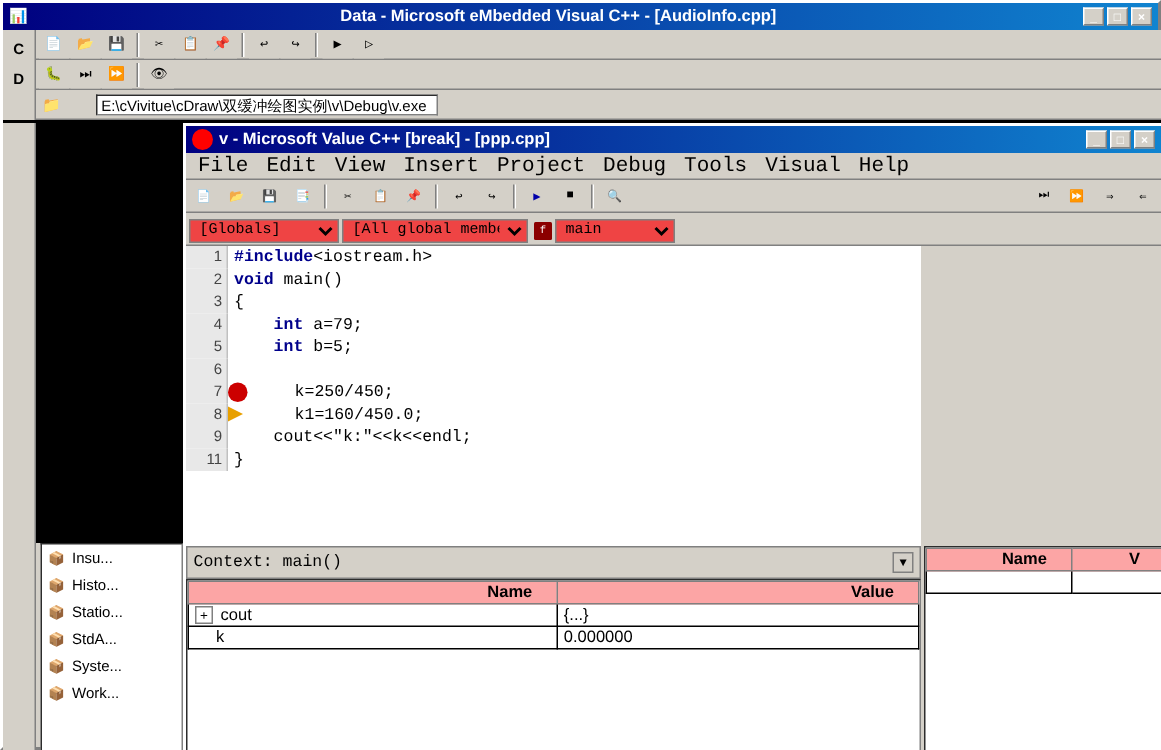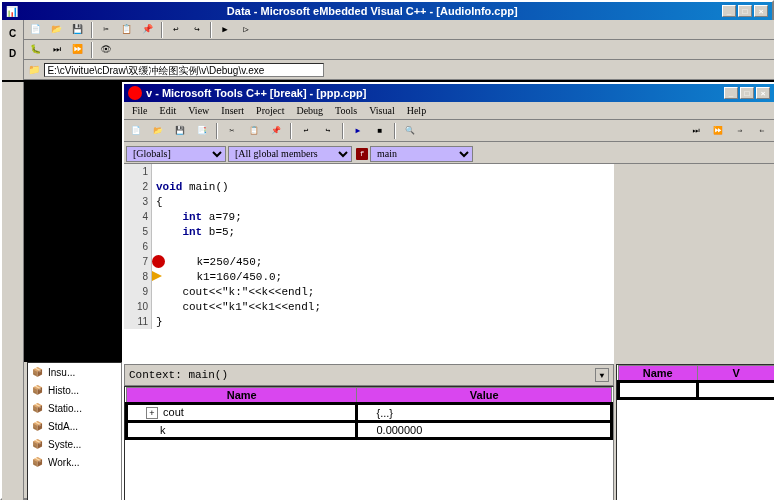--- a/index.html
+++ b/index.html
@@ -129,22 +129,22 @@
     .menu-bar {
       background: #d4d0c8;
       height: 18px;
       display: flex;
       align-items: center;
       padding: 0 2px;
       border-bottom: 1px solid #808080;
     }
 
     .menu-item {
-      font-family: Liberation Serif, serif;
-      font-size: 10px;
+      font-family: Liberation Mono, monospace;
+      font-size: 14px;
       padding: 0 6px;
       cursor: pointer;
       height: 100%;
       display: flex;
       align-items: center;
     }
 
     
     .toolbar-row {
       background: #d4d0c8;
@@ -209,30 +209,30 @@
     .kw { color: #00008b; font-weight: bold; }
 
     .panel-table {
       width: 100%;
       border-collapse: collapse;
       font-family: Arial, sans-serif;
       font-size: 11px;
     }
 
     .panel-table th {
-      background: #d946ef;
+      background: #fca5a5;
       border: 1px solid #808080;
+      padding: 1px 16px;
+      text-align: right;
+      font-weight: bold;
+    }
+
+    .panel-table td {
+      border: 1px solid #000000;
       padding: 1px 4px;
-      text-align: center;
-      font-weight: bold;
-    }
-
-    .panel-table td {
-      border: 3px solid #000000;
-      padding: 1px 18px;
     }
 
     .value-red { color: #cc0000; }
     .value-black { color: #000; }
 
     .expand-icon {
       display: inline-block;
       width: 12px;
       height: 12px;
       border: 1px solid #808080;
@@ -270,23 +270,23 @@
       height: 16px;
       margin-right: 2px;
       font-size: 9px;
       display: flex;
       align-items: center;
       justify-content: center;
     }
 
     .combo-select {
       height: 16px;
-      background: #c4b5fd;
+      background: #ef4444;
       border: 1px solid #808080;
-      font-family: Liberation Serif, serif;
+      font-family: Liberation Mono, monospace;
       font-size: 10px;
       padding: 0 2px;
     }
 
     
     .outer-toolbar {
       position: absolute;
       top: 18px;
       left: 22px;
       width: 752px;
@@ -329,24 +329,25 @@
     .addr-label {
       font-family: Arial, sans-serif;
       font-size: 10px;
       margin-right: 4px;
     }
 
     .addr-input {
       background: white;
       border: 1px inset #808080;
       height: 14px;
-      width: 280px;
+      width: 228px;
       font-family: Arial, sans-serif;
       font-size: 10px;
       padding: 0 2px;
+      margin-left: 20px;
     }
 
     .dark-bg {
       position: absolute;
       top: 78px;
       left: 0;
       width: 774px;
       height: 2px;
       background: #000;
     }
@@ -402,21 +403,21 @@
 
   <div class="dark-bg"></div>
 
   <div style="position:absolute; top:80px; left:22px; width:752px; height:280px; background:#000;"></div>
 
   <div class="inner-window">
 
     <div class="inner-title-bar">
       <div style="display:flex; align-items:center;">
         <div class="inner-title-icon"></div>
-        <span style="font-family:Arial,sans-serif; font-size:11px;">v - Microsoft Tools C++ [break] - [ppp.cpp]</span>
+        <span style="font-family:Arial,sans-serif; font-size:11px;">v - Microsoft Value C++ [break] - [ppp.cpp]</span>
       </div>
       <div class="title-buttons">
         <div class="title-btn">_</div>
         <div class="title-btn">□</div>
         <div class="title-btn">×</div>
       </div>
     </div>
 
     <div class="menu-bar">
       <div class="menu-item">File</div>
@@ -456,30 +457,31 @@
 
     <div style="position:absolute; top:60px; left:0; width:654px; height:20px; background:#d4d0c8; display:flex; align-items:center; gap:2px; padding:0 2px; border-bottom:1px solid #808080;">
       <select class="combo-select" style="width:100px;">
         <option>[Globals]</option>
       </select>
       <select class="combo-select" style="width:124px;">
         <option>[All global members</option>
       </select>
       <div style="display:flex; align-items:center; margin-left:2px;">
         <div style="width:12px; height:12px; background:#8B0000; color:white; font-size:7px; display:flex; align-items:center; justify-content:center; margin-right:2px; border-radius:1px;">f</div>
-        <select class="combo-select" style="width:103px;">
+        <select class="combo-select" style="width:80px;">
           <option>main</option>
         </select>
       </div>
     </div>
 
     <div style="position:absolute; top:80px; left:0; width:490px; height:240px; background:white; overflow:hidden;">
 
       <div class="code-line">
         <div class="line-number">1</div>
+        <div class="line-content"><span class="kw">#include</span>&lt;iostream.h&gt;</div>
       </div>
 
       <div class="code-line">
         <div class="line-number">2</div>
         <div class="line-content"><span class="kw">void</span> main()</div>
       </div>
 
       <div class="code-line">
         <div class="line-number">3</div>
         <div class="line-content">{</div>
@@ -509,24 +511,20 @@
         <div class="line-number">8</div>
         <div style="position:absolute; left:28px; top:2px; width:0; height:0; border-top:5px solid transparent; border-bottom:5px solid transparent; border-left:10px solid #e8a000;"></div>
         <div class="line-content" style="margin-left:14px;">    k1=160/450.0;</div>
       </div>
 
       <div class="code-line">
         <div class="line-number">9</div>
         <div class="line-content">    cout&lt;&lt;"k:"&lt;&lt;k&lt;&lt;endl;</div>
       </div>
 
-      <div class="code-line">
-        <div class="line-number">10</div>
-        <div class="line-content">    cout&lt;&lt;"k1"&lt;&lt;k1&lt;&lt;endl;</div>
-      </div>
 
       <div class="code-line">
         <div class="line-number">11</div>
         <div class="line-content">}</div>
       </div>
 
       <div style="position:absolute; bottom:0; left:0; width:490px; height:14px; background:#d4d0c8; border-top:1px solid #808080; display:flex; align-items:center;">
         <div style="width:14px; height:14px; background:#d4d0c8; border:1px solid #808080; font-size:8px; display:flex; align-items:center; justify-content:center;">◀</div>
         <div style="flex:1; height:8px; background:#d4d0c8;"></div>
         <div style="width:14px; height:14px; background:#d4d0c8; border:1px solid #808080; font-size:8px; display:flex; align-items:center; justify-content:center;">▶</div>

